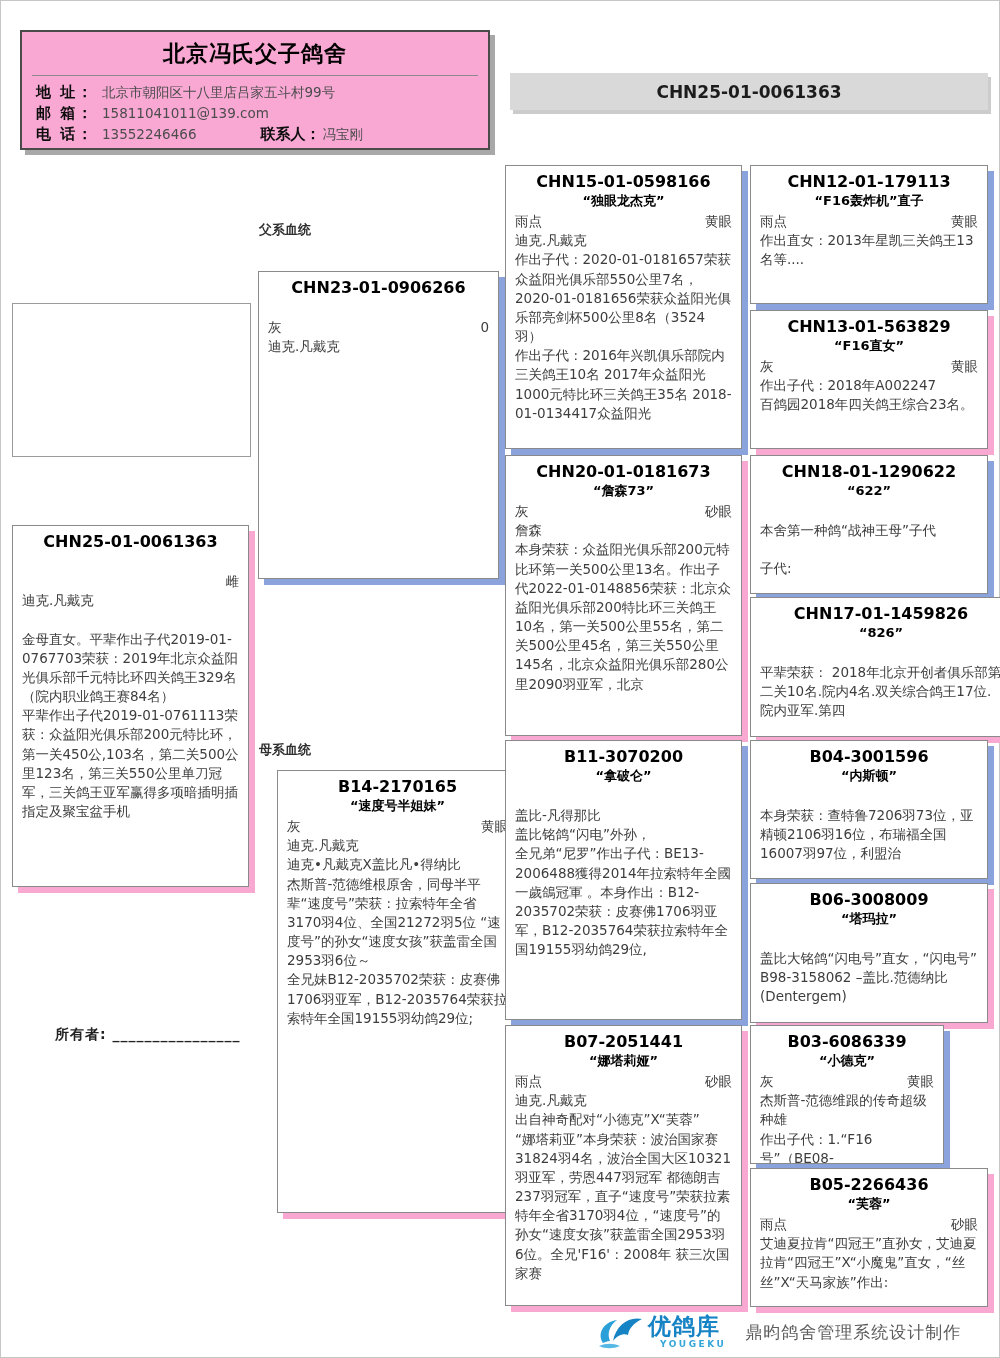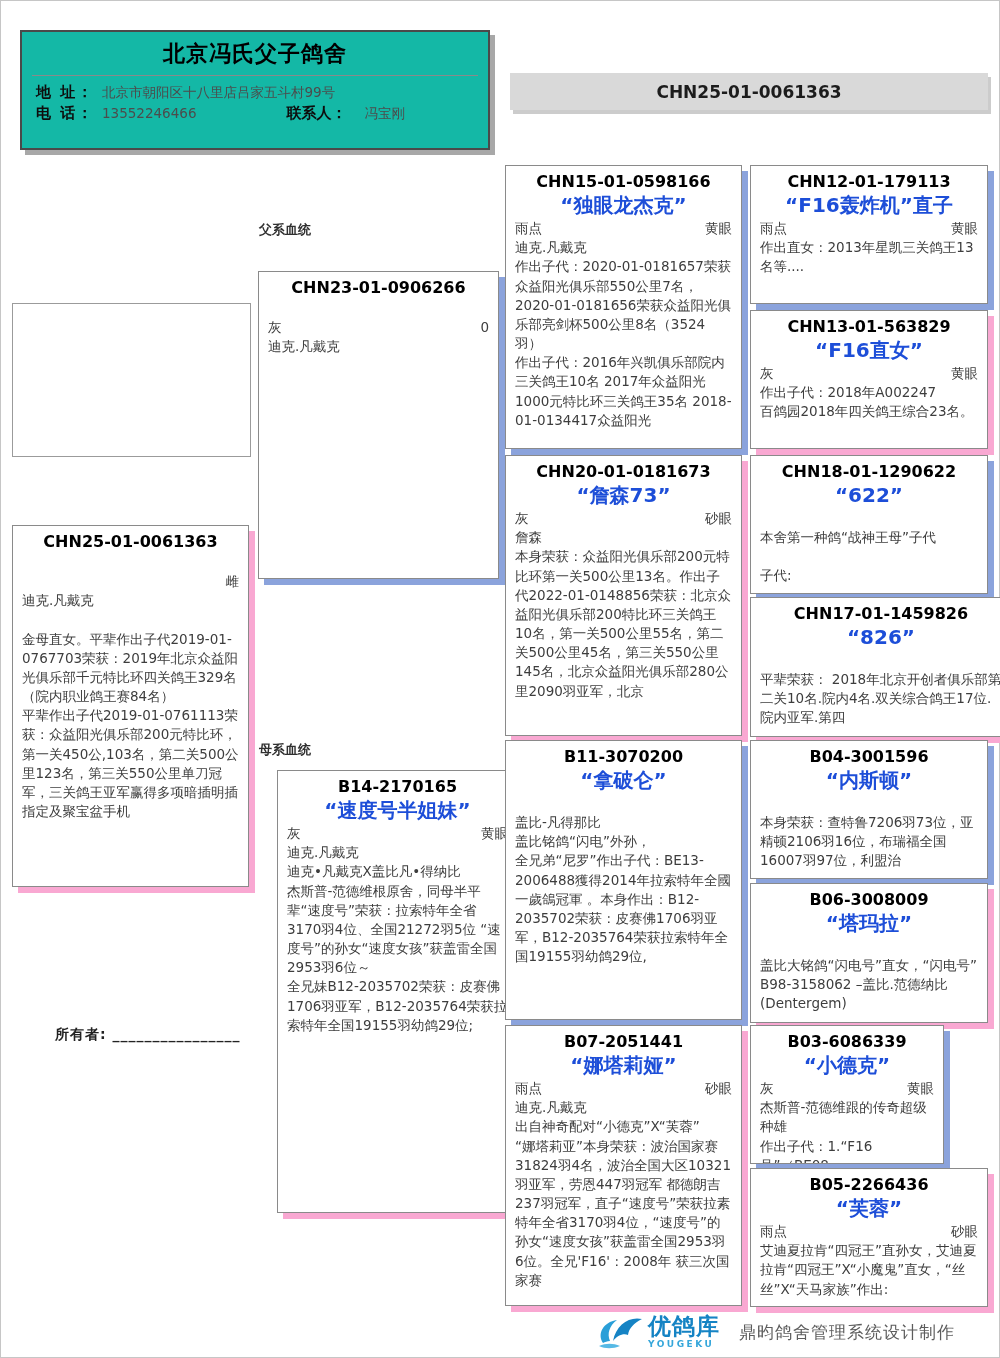--- a/index.html
+++ b/index.html
@@ -6,29 +6,29 @@
   body {
     width:1000px; height:1358px; position:relative; background:#ffffff;
     font-family:"DejaVu Sans","Liberation Sans",sans-serif;
     overflow:hidden;
   }
   .page-frame { position:absolute; inset:0; border:1px solid #c6c6c6; pointer-events:none; }
 
   
   .header-box {
     position:absolute; left:20px; top:30px; width:466px; height:116px;
-    background:#14b8a6; border:2px solid #4a4a4a; box-shadow:5px 5px 0 #a8a8a8;
+    background:#f9a8d4; border:2px solid #4a4a4a; box-shadow:5px 5px 0 #a8a8a8;
   }
   .loft-title { text-align:center; font-size:22px; font-weight:bold; color:#000; padding-top:7px; letter-spacing:1px; }
   .header-sep { border-top:1px solid #8a8a8a; margin:6px 10px 7px 10px; }
   .hrow { display:flex; align-items:baseline; padding:0 14px; height:21px; font-size:13.5px; color:#4c4c4c; }
   .hlabel { font-weight:bold; color:#0d0d0d; font-size:15px; width:66px; letter-spacing:2px; flex:none; }
   .hvalue { white-space:nowrap; }
-  .hcontact-label { font-weight:bold; color:#0d0d0d; font-size:15px; margin-left:90px; flex:none; }
-  .hcontact-value { margin-left:18px; }
+  .hcontact-label { font-weight:bold; color:#0d0d0d; font-size:15px; margin-left:64px; flex:none; }
+  .hcontact-value { margin-left:2px; }
 
   
   .banner {
     position:absolute; left:510px; top:73px; width:478px; height:37px;
     background:#d9d9d9; box-shadow:3px 4px 0 #cccccc;
     display:flex; align-items:center; justify-content:center;
     font-size:17px; font-weight:bold; color:#1c1c1c;
   }
 
   
@@ -39,43 +39,47 @@
 
   
   .pbox {
     position:absolute; width:237px; background:#fff; border:1px solid #8a8a8a;
     padding:5px 9px 6px 9px; box-sizing:border-box; overflow:hidden;
     font-size:13.5px; color:#3d3d3d; line-height:1.42;
   }
   .pbox.blue { box-shadow:6px 6px 0 #8ba3dc; }
   .pbox.pink { box-shadow:6px 6px 0 #f9a8d2; }
   .bx-title { text-align:center; font-weight:bold; font-size:16px; color:#000; line-height:1.32; min-height:21px; }
-  .bx-name  { text-align:center; font-weight:bold; font-size:20px; color:#1d4ed8; line-height:1.35; min-height:20px; }
+  .bx-name  { text-align:center; font-weight:bold; font-size:13px; color:#000000; line-height:1.35; min-height:20px; }
   .bx-meta  { display:flex; justify-content:space-between; min-height:19px; }
   .bx-strain{ min-height:19px; }
   .bx-desc  { white-space:pre-line; }
 
   
   .footer { position:absolute; left:596px; top:1310px; height:44px; display:flex; align-items:center; }
   .brand-col { margin-left:6px; line-height:1; }
   .brand { font-size:23px; font-weight:bold; color:#1583c4; letter-spacing:1px; }
-  .brand-sub { font-size:9px; color:#35a6da; letter-spacing:2.5px; margin-top:2px; font-weight:bold; }
+  .brand-sub { font-size:9px; color:#35a6da; letter-spacing:2.5px; margin-top:2px; font-weight:bold;margin-left:12px; }
   .credit { margin-left:19px; font-size:17px; color:#5c5c5c; letter-spacing:1px; }
 </style>
 </head>
 <body>
 
 <div class="page-frame"></div>
 
 <div class="header-box">
   <div class="loft-title">北京冯氏父子鸽舍</div>
   <div class="header-sep"></div>
   <div class="hrow">
     <span class="hlabel">地 址：</span>
     <span class="hvalue">北京市朝阳区十八里店吕家五斗村99号</span>
+  </div>
+  <div class="hrow">
+    <span class="hlabel">邮 箱：</span>
+    <span class="hvalue">15811041011@139.com</span>
   </div>
   <div class="hrow">
     <span class="hlabel">电 话：</span>
     <span class="hvalue">13552246466</span>
     <span class="hcontact-label">联系人：</span>
     <span class="hcontact-value">冯宝刚</span>
   </div>
 </div>
 
 <div class="banner">

